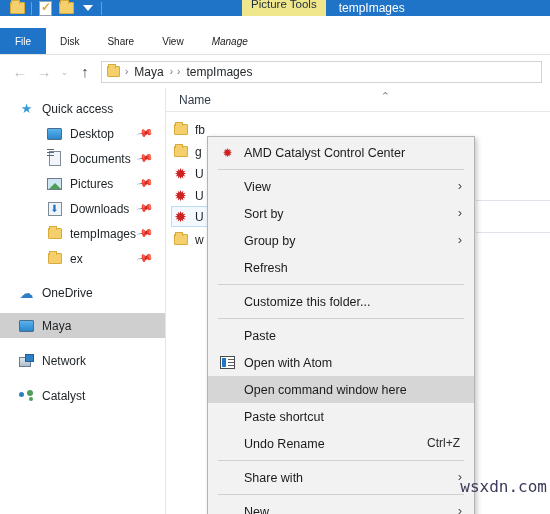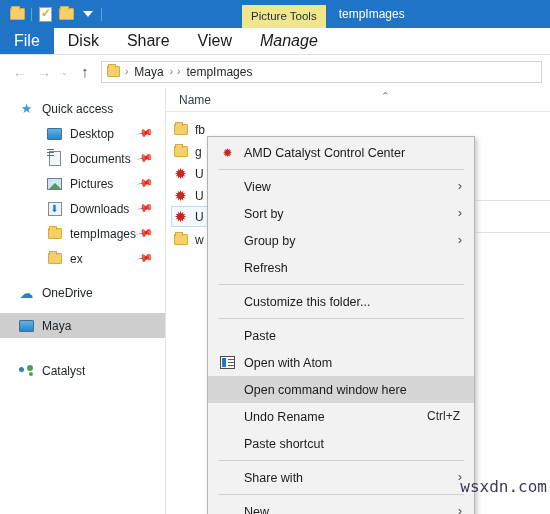--- a/index.html
+++ b/index.html
@@ -11,21 +11,21 @@
   }
   #app {
     position: relative;
     width: 550px; height: 514px;
     background: #ffffff;
   }
 
   
   .titlebar {
     position: absolute; left: 0; top: 0;
-    width: 550px; height: 28px;
+    width: 550px; height: 16px;
     background: #1f74c8;
     display: flex; align-items: center;
   }
   .qat { display: flex; align-items: center; padding-left: 7px; gap: 0; }
   .qat-btn {
     width: 21px; height: 21px;
     display: flex; align-items: center; justify-content: center;
   }
   .qat-sep {
     width: 1px; height: 13px;
@@ -78,21 +78,21 @@
   
   .ribbon {
     position: absolute; left: 0; top: 28px;
     width: 550px; height: 27px;
     background: #ffffff;
     border-bottom: 1px solid #dfe3e6;
     display: flex; align-items: stretch;
   }
   .tab {
     display: flex; align-items: center; justify-content: center;
-    font-size: 16px; color: #1a1a1a;
+    font-size: 10px; color: #1a1a1a;
     padding: 0 14px;
   }
   .tab.file {
     background: #1f74c8; color: #ffffff;
     min-width: 46px;
   }
   .tab.manage { color: #1a1a1a; font-style: italic; }
 
   
   .addrrow {
@@ -454,20 +454,26 @@
 
       <div class="nav-item selected">
         <span class="nav-ico">
             <span class="ic-monitor"></span>
           </span>
         <span class="nav-label">Maya</span>
       </div>
 
       <div style="height:10px"></div>
 
+      <div class="nav-item">
+        <span class="nav-ico">
+            <span class="ic-net"></span>
+          </span>
+        <span class="nav-label">Network</span>
+      </div>
 
       <div style="height:10px"></div>
 
       <div class="nav-item">
         <span class="nav-ico">
             <span class="ic-hg"></span>
           </span>
         <span class="nav-label">Catalyst</span>
       </div>
     </div>
@@ -556,26 +562,26 @@
     <div class="mi">
       <span class="mi-ico">
           <span class="ic-atom"></span>
         </span>
       <span>Open with Atom</span>
     </div>
     <div class="mi highlight">
       <span>Open command window here</span>
     </div>
     <div class="mi">
+      <span>Paste shortcut</span>
+    </div>
+    <div class="mi">
       <span>Undo Rename</span>
       <span class="mi-accel">Ctrl+Z</span>
     </div>
-    <div class="mi">
-      <span>Paste shortcut</span>
-    </div>
     <div class="msep"></div>
 
     <div class="mi">
       <span>Share with</span>
       <span class="mi-arrow">›</span>
     </div>
     <div class="msep"></div>
 
     <div class="mi">
       <span>New</span>

